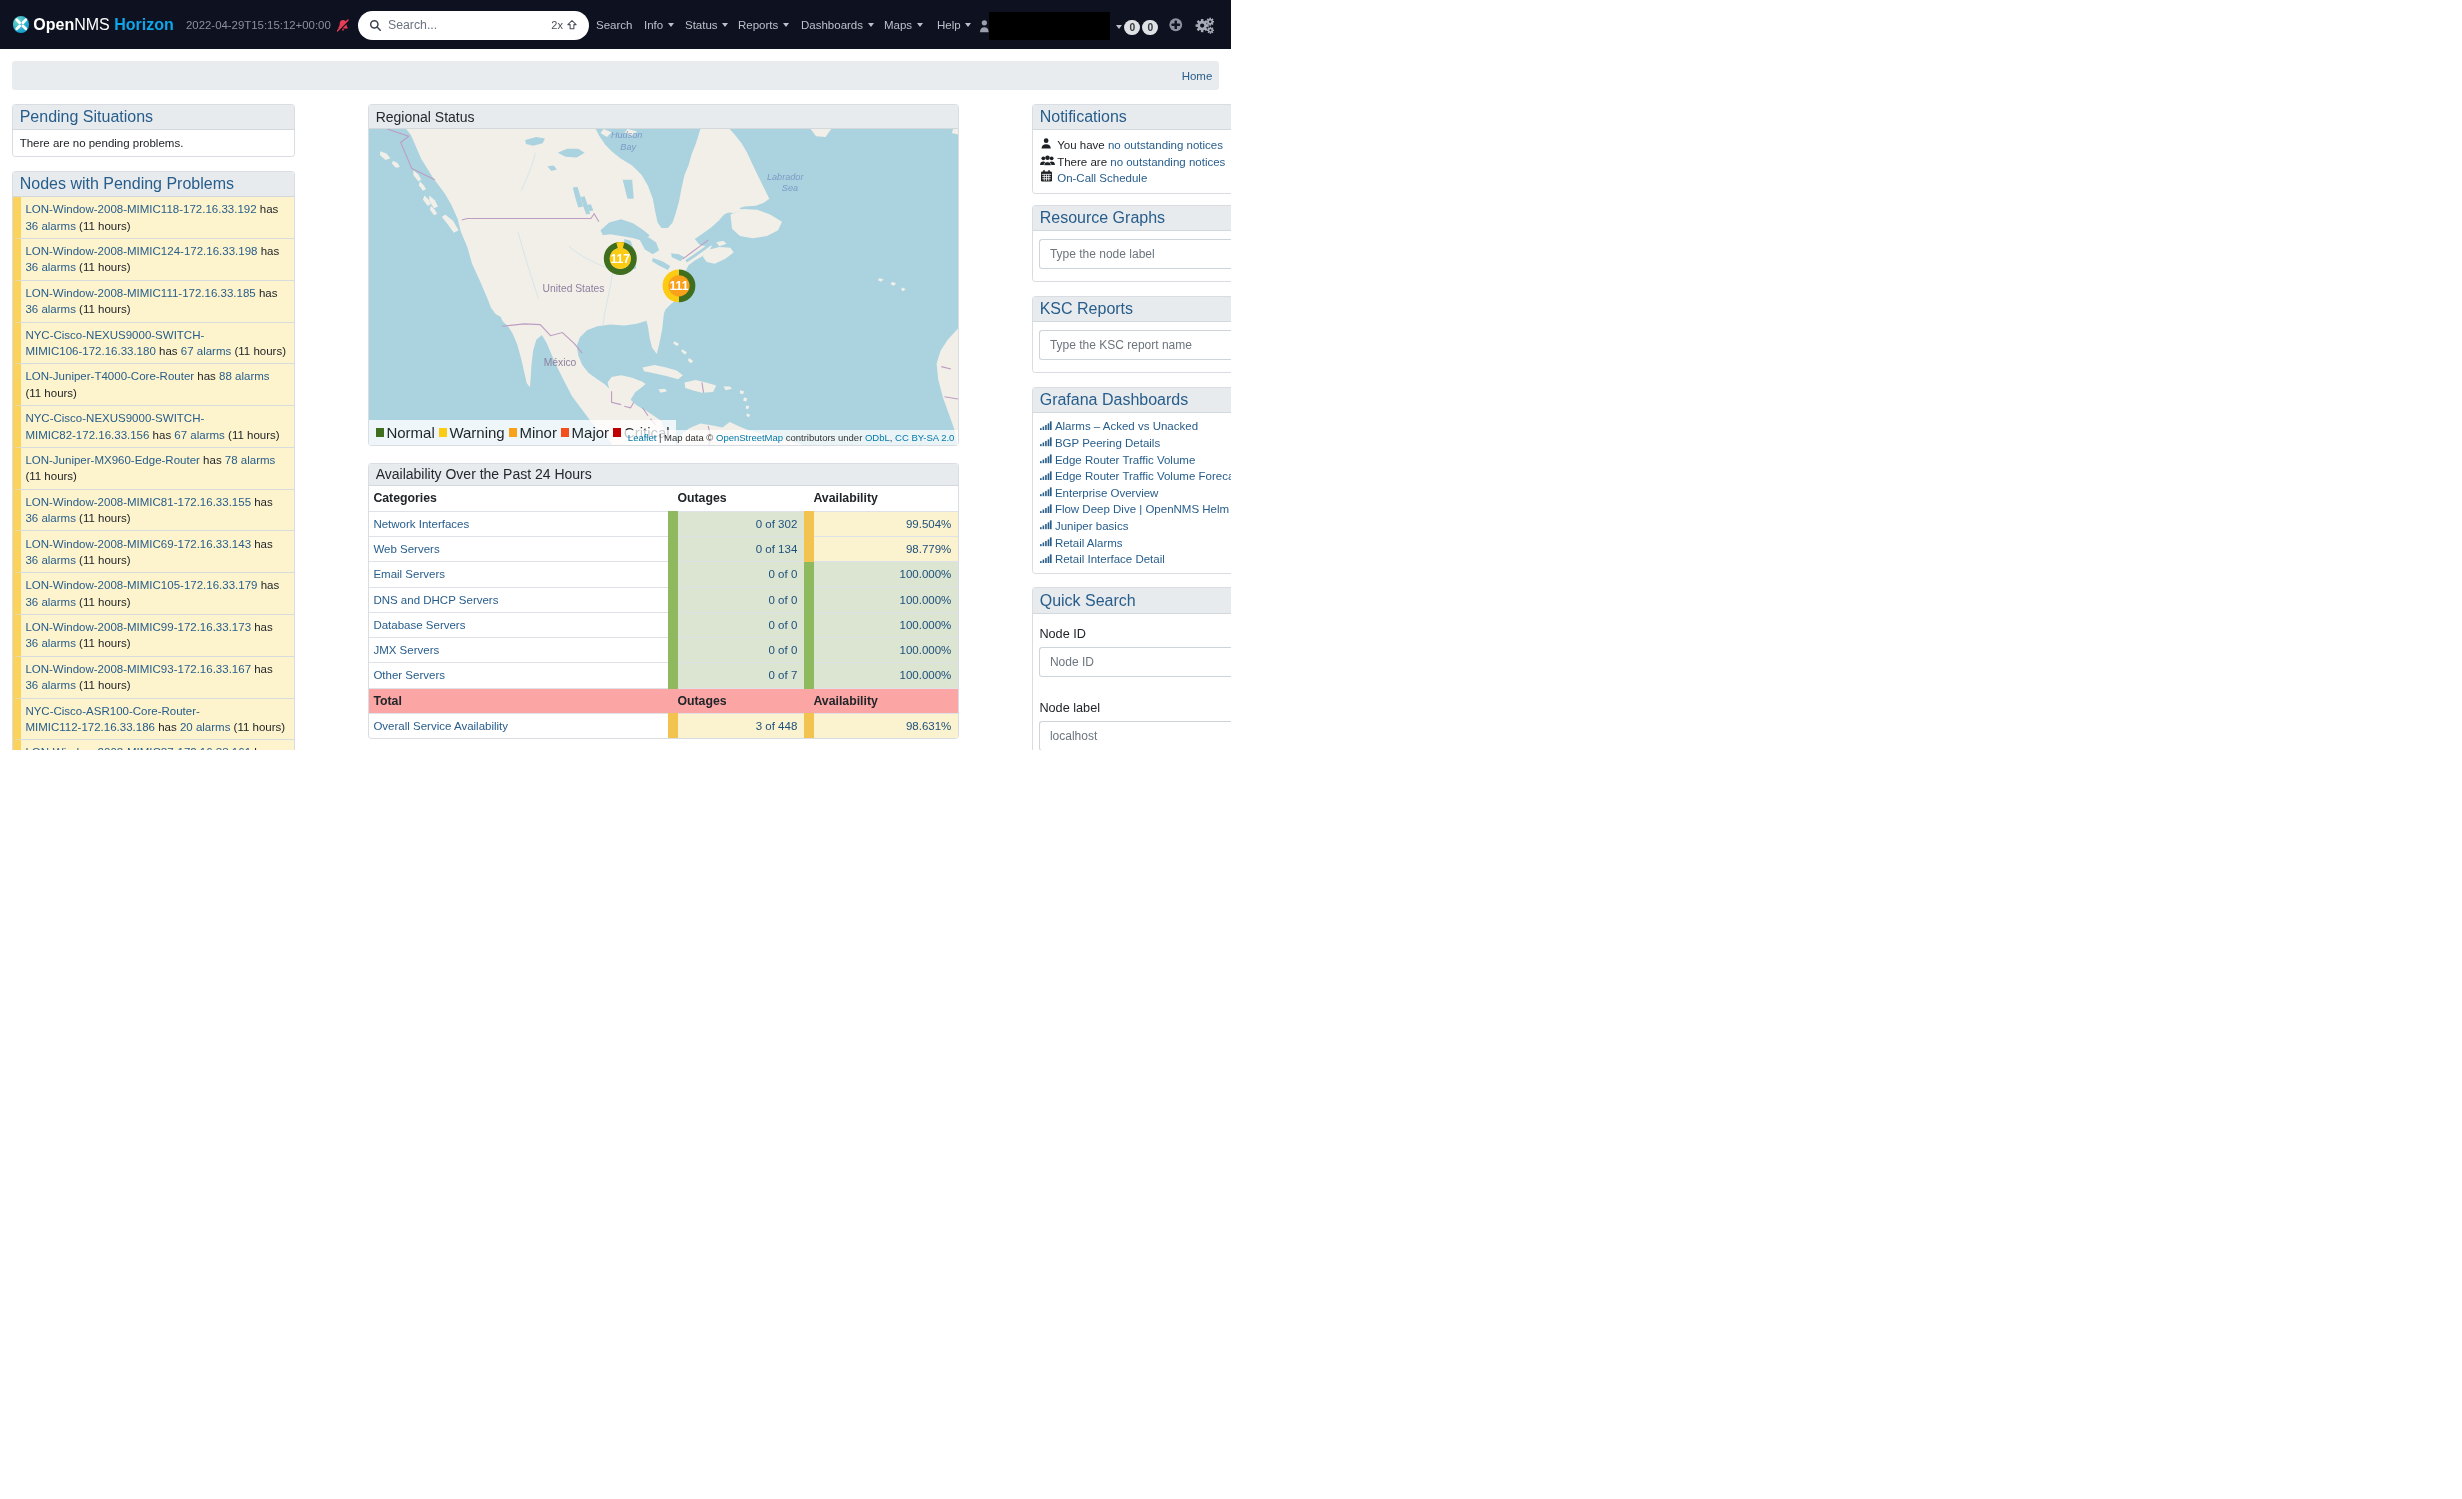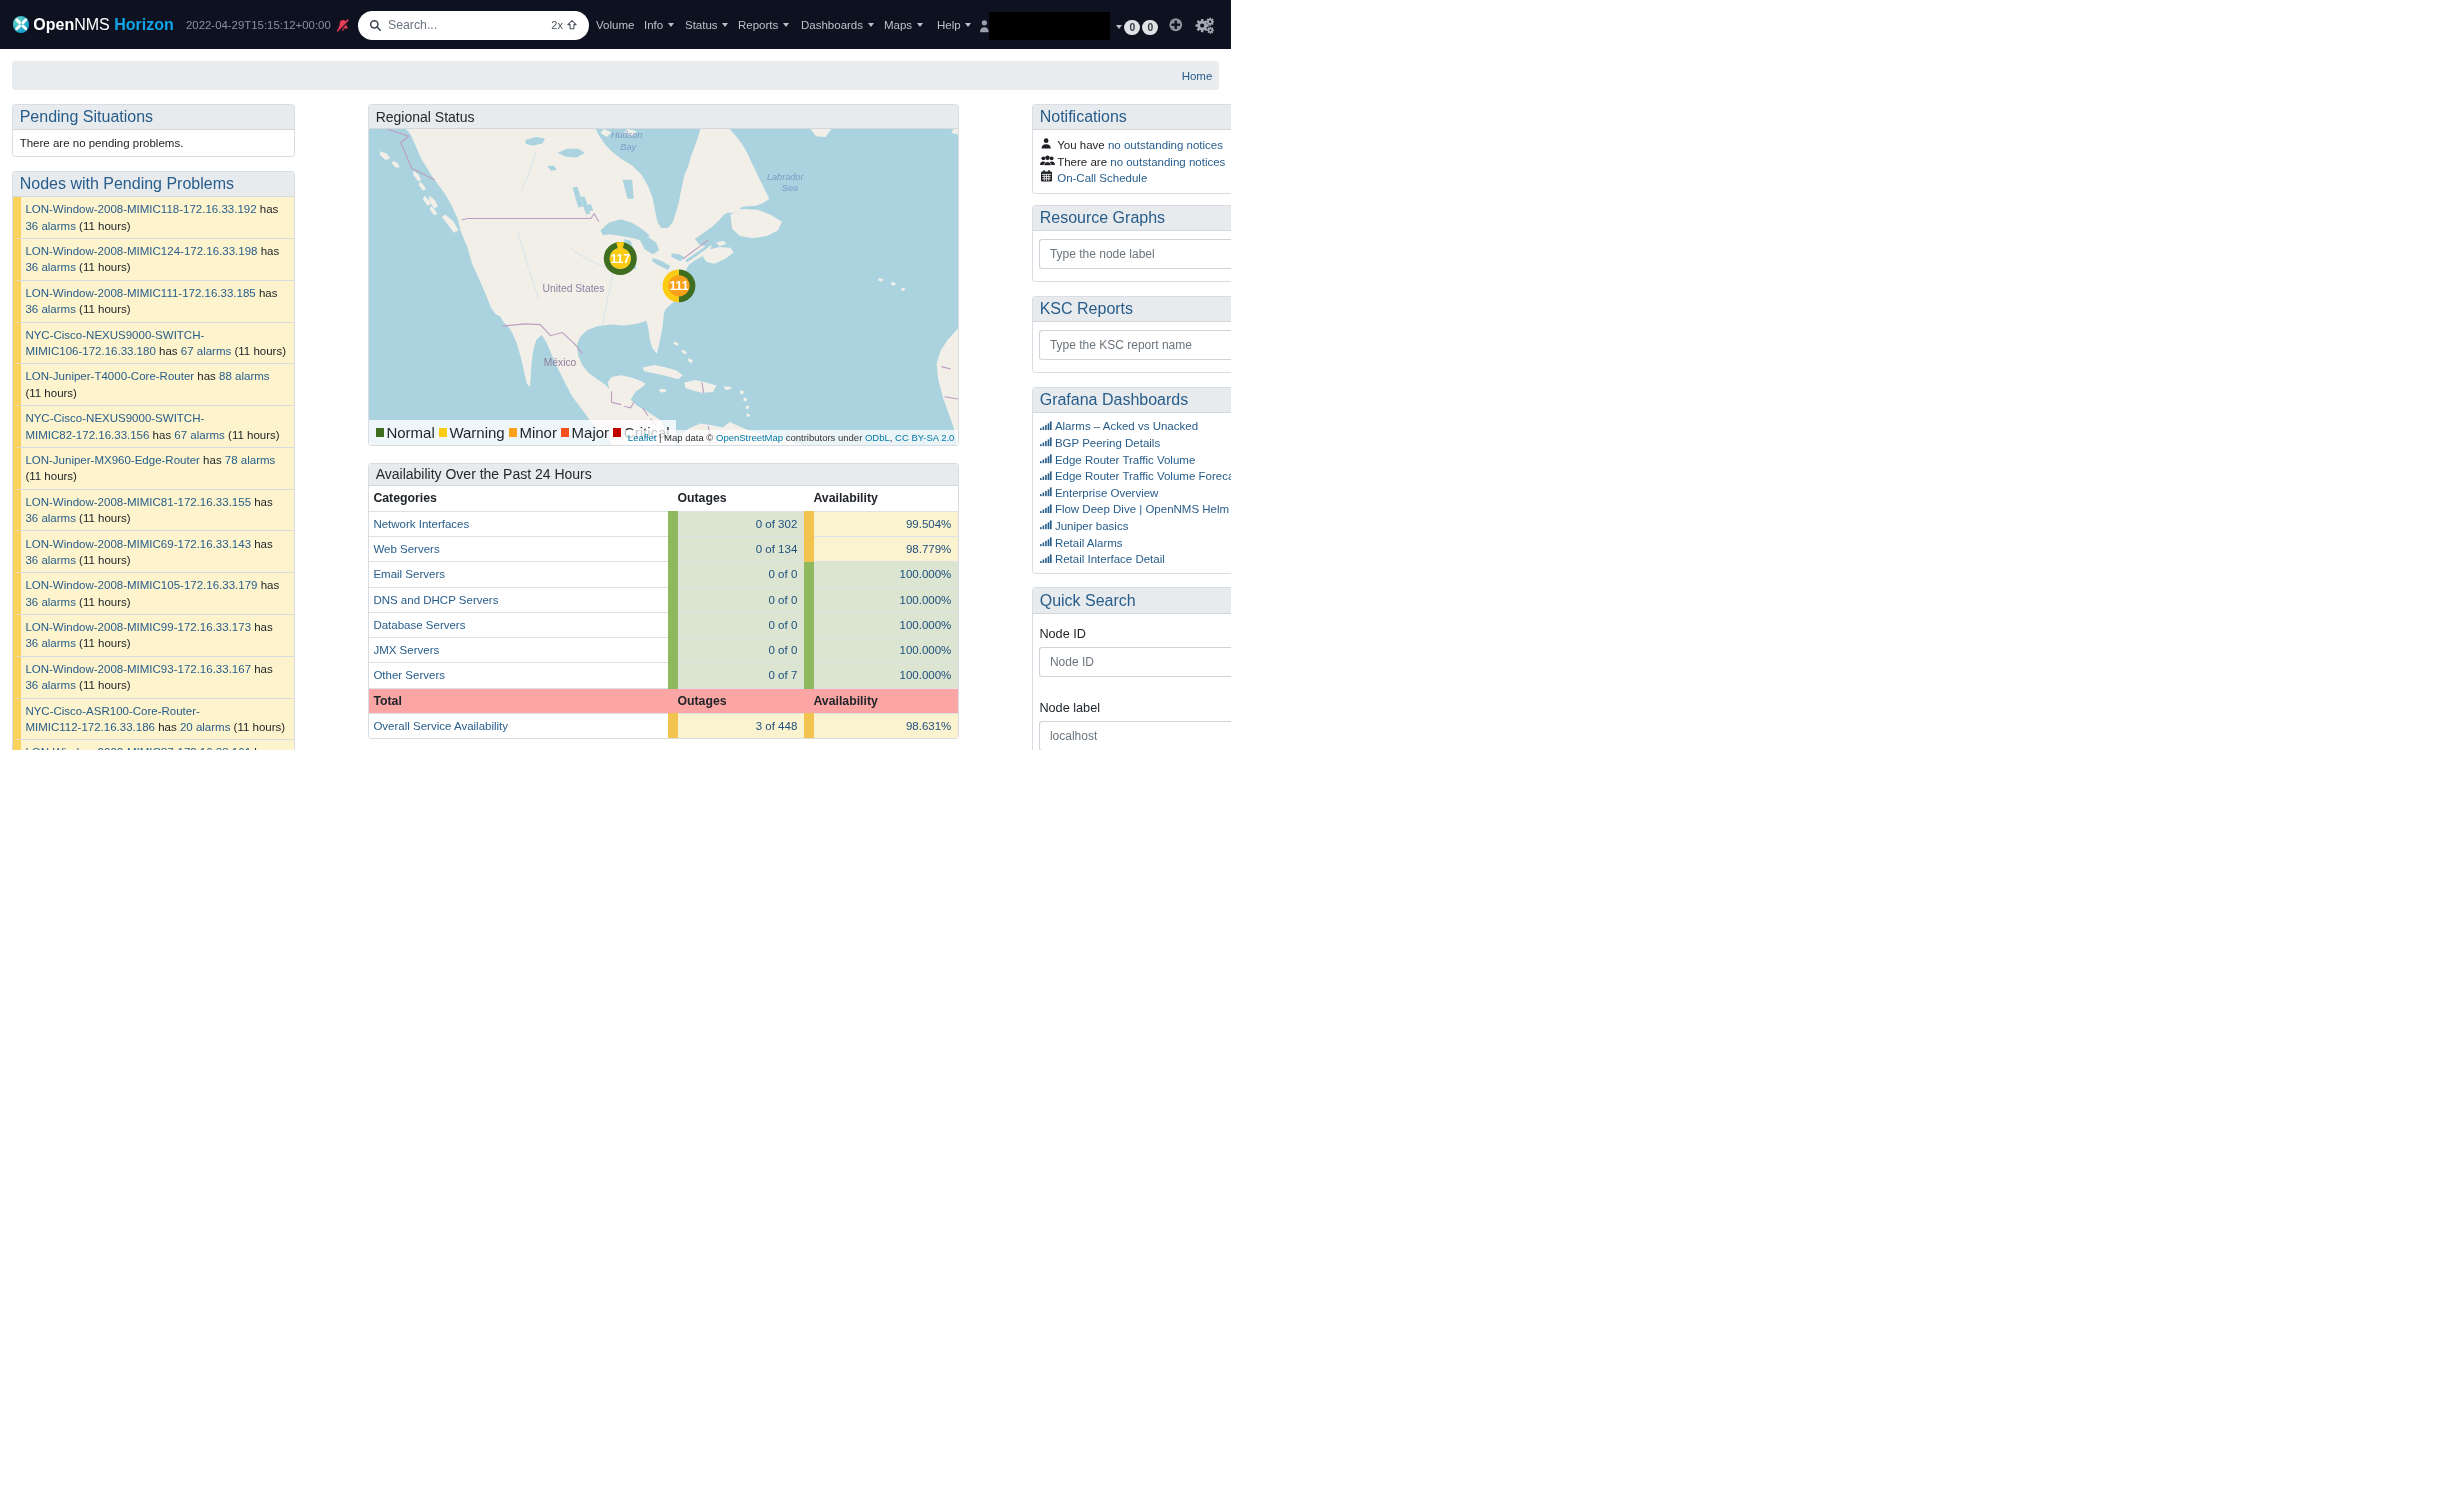--- a/index.html
+++ b/index.html
@@ -107,21 +107,21 @@
         <circle cx="6.7" cy="6.7" r="4.6" fill="none" stroke="#3c434e" stroke-width="1.9"></circle>
         <line x1="10.2" y1="10.2" x2="14.2" y2="14.2" stroke="#3c434e" stroke-width="1.9" stroke-linecap="round"></line>
       </svg>
     <span class="ph">Search...</span>
     <span class="right">2x&nbsp;
       <svg width="12" height="12" viewBox="0 0 16 16">
           <path d="M8 2 L13.5 7.5 L10.5 7.5 L10.5 13 L5.5 13 L5.5 7.5 L2.5 7.5 Z" fill="none" stroke="#49505a" stroke-width="1.4" stroke-linejoin="round"></path>
         </svg>
     </span>
   </div>
-  <span class="nitm" style="left:596px">Volume</span>
+  <span class="nitm" style="left:596px">Search</span>
   <span class="nitm" style="left:644px">Info<span class="caret"></span></span>
   <span class="nitm" style="left:685px">Status<span class="caret"></span></span>
   <span class="nitm" style="left:738px">Reports<span class="caret"></span></span>
   <span class="nitm" style="left:801px">Dashboards<span class="caret"></span></span>
   <span class="nitm" style="left:884px">Maps<span class="caret"></span></span>
   <span class="nitm" style="left:937px">Help<span class="caret"></span></span>
   <span style="position:absolute;left:980px;top:20px">
     <svg width="8.7" height="12.7" viewBox="0 0 11 16">
         <circle cx="5.5" cy="3.6" r="3.3" fill="#9aa0ac"></circle>
         <path d="M0 15.5 C0 11 2.2 9 5.5 9 C8.8 9 11 11 11 15.5 Z" fill="#9aa0ac"></path>

